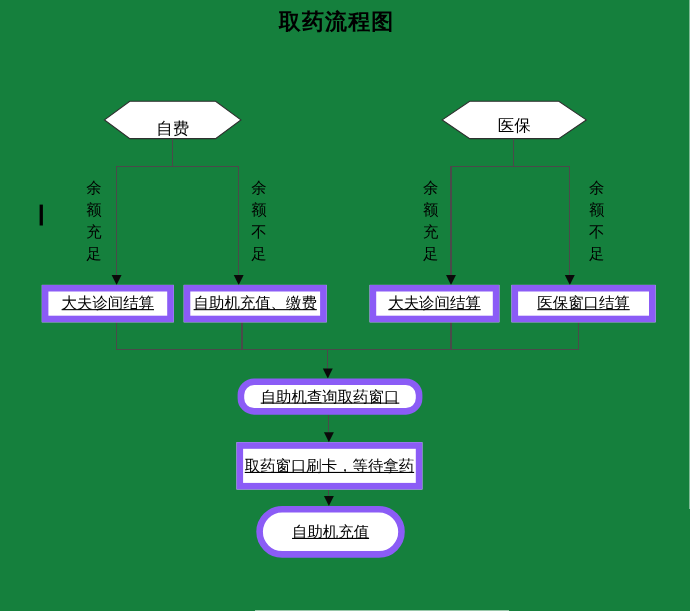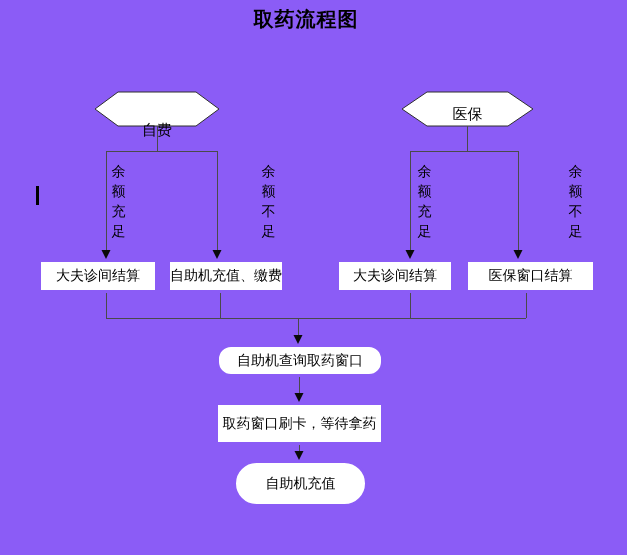--- a/index.html
+++ b/index.html
@@ -1,20 +1,20 @@
 <!DOCTYPE html>
 <html><head>
 <meta charset="utf-8">
 <style>
   html, body { margin: 0; padding: 0; background: #ffffff; }
   .canvas {
     position: relative;
     width: 627px;
     height: 555px;
-    background: #8b5cf6;
+    background: #15803d;
     font-family: "DejaVu Sans", "Liberation Sans", sans-serif;
     color: #000000;
     overflow: hidden;
   }
   .title {
     position: absolute;
     left: 0;
     top: 6px;
     width: 612px;
     text-align: center;
@@ -34,43 +34,43 @@
   .cline { stroke: #4a4a4a; stroke-width: 1; shape-rendering: crispEdges; }
   .ahead { fill: #0a0a0a; }
   .hexpoly { fill: #ffffff; stroke: #2f2f2f; stroke-width: 1; }
   .node {
     position: absolute;
     display: flex;
     align-items: center;
     justify-content: center;
     box-sizing: border-box;
     background: #ffffff;
-    border: 3px solid #8b5cf6;
+    border: 6px solid #8b5cf6;
     font-size: 14px;
     white-space: nowrap;
+    text-decoration: underline;
   }
   .hexlabel {
     position: absolute;
     display: flex;
     align-items: center;
     justify-content: center;
     font-size: 15px;
     background: transparent;
     border: none;
   }
   .terminator { border-radius: 24px; }
   .vlabel {
     position: absolute;
     width: 17px;
     font-size: 14px;
     line-height: 20px;
     word-break: break-all;
     text-align: center;
     color: #000000;
-    margin-left: 33px;
   }
   .cursor-bar {
     position: absolute;
     left: 36px;
     top: 186px;
     width: 3px;
     height: 19px;
     background: #000000;
   }
 </style>
@@ -107,30 +107,30 @@
     <line class="cline" x1="106" y1="318" x2="526" y2="318"></line>
     <line class="cline" x1="298" y1="318" x2="298" y2="335"></line>
     <polygon class="ahead" points="293.5,335 302.5,335 298,344"></polygon>
 
     <line class="cline" x1="299" y1="377" x2="299" y2="393"></line>
     <polygon class="ahead" points="294.5,393 303.5,393 299,402"></polygon>
     <line class="cline" x1="299" y1="435" x2="299" y2="451"></line>
     <polygon class="ahead" points="294.5,451 303.5,451 299,460"></polygon>
   </svg>
 
-  <div class="hexlabel" style="left:118px; top:92px; width:78px; height:50px;margin-top:13px;">自费</div>
+  <div class="hexlabel" style="left:118px; top:92px; width:78px; height:50px;">自费</div>
   <div class="hexlabel" style="left:427px; top:92px; width:81px; height:44px;">医保</div>
 
   <div class="vlabel" style="left:77px; top:161px;">余额充足</div>
   <div class="vlabel" style="left:227px; top:161px;">余额不足</div>
   <div class="vlabel" style="left:383px; top:161px;">余额充足</div>
   <div class="vlabel" style="left:534px; top:161px;">余额不足</div>
 
   <div class="node" style="left:38px; top:259px; width:120px; height:34px;">大夫诊间结算</div>
-  <div class="node" style="left:167px; top:259px; width:118px; height:34px;">自助机充值、缴费</div>
+  <div class="node" style="left:167px; top:259px; width:130px; height:34px;">自助机充值、缴费</div>
   <div class="node" style="left:336px; top:259px; width:118px; height:34px;">大夫诊间结算</div>
   <div class="node" style="left:465px; top:259px; width:131px; height:34px;">医保窗口结算</div>
 
   <div class="node" style="left:216px; top:344px; width:168px; height:33px;border-radius:15px;">自助机查询取药窗口</div>
   <div class="node" style="left:215px; top:402px; width:169px; height:43px;">取药窗口刷卡，等待拿药</div>
 
   <div class="node terminator" style="left:233px; top:460px; width:135px; height:47px;">自助机充值</div>
 
   <div class="cursor-bar"></div>
 

